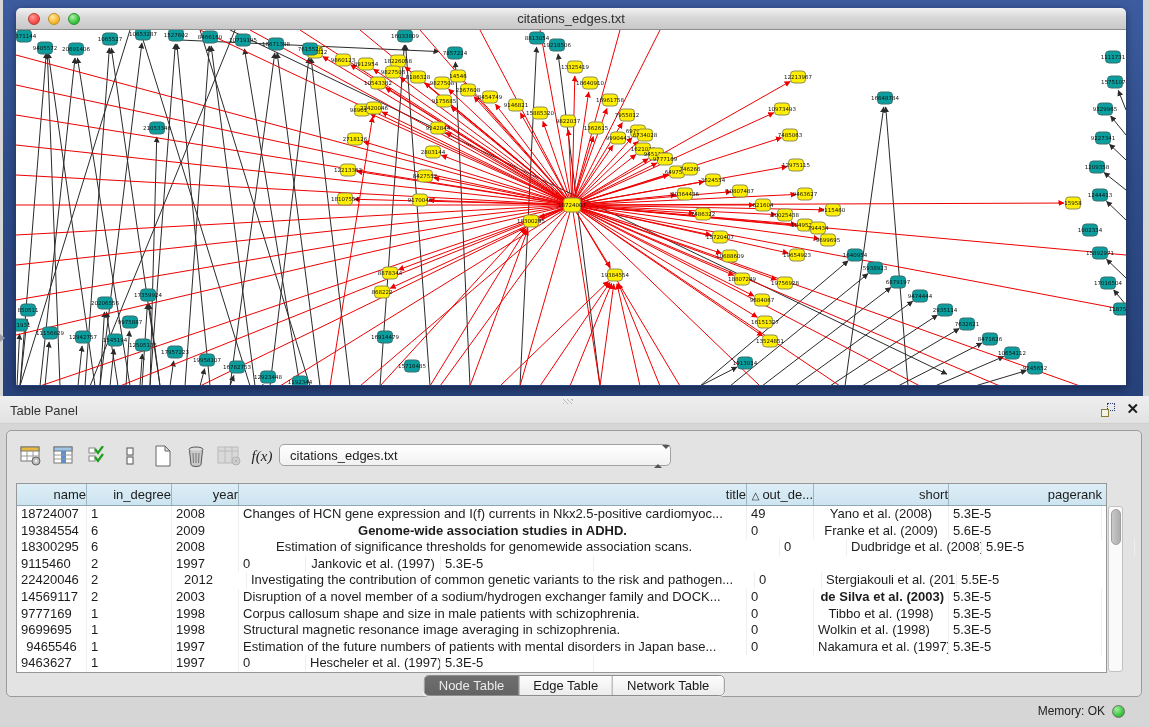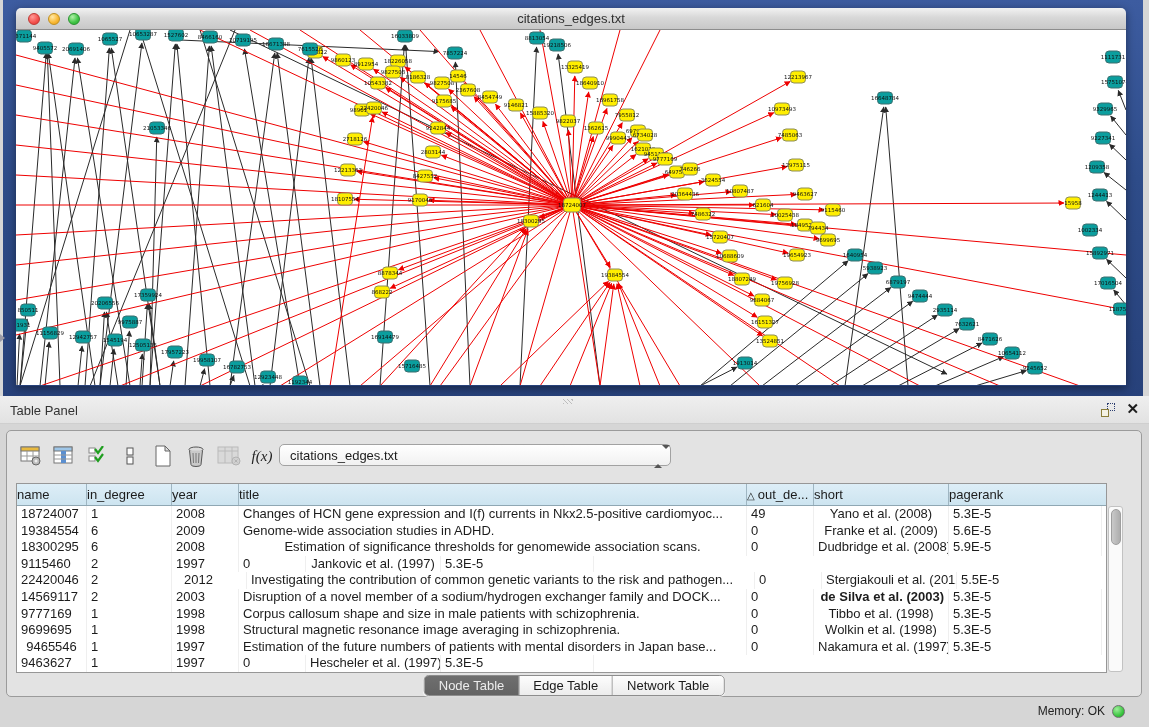--- a/index.html
+++ b/index.html
@@ -47,21 +47,21 @@
   .dropdown { position:absolute; left:272px; top:13px; width:392px; height:22px;
     background:linear-gradient(180deg,#ffffff,#f1f1f1); border:1px solid #a2a2a2; border-radius:5px;
     font-size:13px; color:#1c1c1c; padding:3px 24px 0 10px; }
   .dd-arrows { position:absolute; right:8px; top:4px; width:8px; }
   .dd-arrows .up { width:0;height:0;margin:0 auto 2px;border-left:4px solid transparent;border-right:4px solid transparent;border-bottom:4px solid #555; }
   .dd-arrows .dn { width:0;height:0;margin:0 auto;border-left:4px solid transparent;border-right:4px solid transparent;border-top:4px solid #555; }
 
   .table-wrap { position:absolute; left:9px; top:52px; width:1091px; border:1px solid #979797; background:#fff; }
   .thead { display:flex; height:22px; background:linear-gradient(180deg,#ddeef7,#cde4f0);
     border-bottom:1px solid #8fa7b3; }
-  .th { font-size:13px; color:#1c1c1c; text-align:left; line-height:21px;
+  .th { font-size:13px; color:#1c1c1c; text-align:right; line-height:21px;
     border-right:1px solid #9fb6c2; overflow:hidden; white-space:nowrap; flex:none; }
   .th:last-child { border-right:none; }
   .tr { display:flex; height:16.6px; }
   .td { font-size:13px; color:#1c1c1c; line-height:16.5px; padding:0 4px; overflow:hidden;
     white-space:nowrap; flex:none; border-right:1px solid #efefef; }
   .sort-glyph { font-size:10px; margin-right:3px; }
 
   .vscroll { position:absolute; left:1101px; top:75px; width:15px; height:166px;
     background:#fafafa; border:1px solid #c2c2c2; border-radius:3px; }
   .vthumb { position:absolute; left:1.5px; top:2px; width:10px; height:36px;
@@ -611,30 +611,30 @@
           <div class="td" style="width: 67px; text-align: left;">2008</div>
           <div class="td" style="width: 508px; text-align: left;">Changes of HCN gene expression and I(f) currents in Nkx2.5-positive cardiomyoc...</div>
           <div class="td" style="width: 67px; text-align: left;">49</div>
           <div class="td" style="width: 135px; text-align: center;">Yano et al. (2008)</div>
           <div class="td" style="width: 153px; text-align: left;">5.3E-5</div>
         </div>
         <div class="tr">
           <div class="td" style="width: 70px; text-align: left;">19384554</div>
           <div class="td" style="width: 85px; text-align: left;">6</div>
           <div class="td" style="width: 67px; text-align: left;">2009</div>
-          <div class="td" style="width: 508px; text-align: left;">Genome-wide association studies in ADHD.</div>
+          <div class="td" style="width: 508px; text-align: center; font-weight: bold;">Genome-wide association studies in ADHD.</div>
           <div class="td" style="width: 67px; text-align: left;">0</div>
           <div class="td" style="width: 135px; text-align: center;">Franke et al. (2009)</div>
           <div class="td" style="width: 153px; text-align: left;">5.6E-5</div>
         </div>
         <div class="tr">
           <div class="td" style="width: 70px; text-align: left;">18300295</div>
           <div class="td" style="width: 85px; text-align: left;">6</div>
           <div class="td" style="width: 67px; text-align: left;">2008</div>
-          <div class="td" style="width: 508px; text-align: center;">Estimation of significance thresholds for genomewide association scans.</div>
+          <div class="td" style="width: 508px; text-align: left; margin-left: 33px;">Estimation of significance thresholds for genomewide association scans.</div>
           <div class="td" style="width: 67px; text-align: left;">0</div>
           <div class="td" style="width: 135px; text-align: left;">Dudbridge et al. (2008)</div>
           <div class="td" style="width: 153px; text-align: left;">5.9E-5</div>
         </div>
         <div class="tr">
           <div class="td" style="width: 70px; text-align: left;">9115460</div>
           <div class="td" style="width: 85px; text-align: left;">2</div>
           <div class="td" style="width: 67px; text-align: left;">1997</div>
           <div class="td" style="width: 67px; text-align: left;">0</div>
           <div class="td" style="width: 135px; text-align: center;">Jankovic et al. (1997)</div>
@@ -666,21 +666,21 @@
           <div class="td" style="width: 67px; text-align: left;">0</div>
           <div class="td" style="width: 135px; text-align: center;">Tibbo et al. (1998)</div>
           <div class="td" style="width: 153px; text-align: left;">5.3E-5</div>
         </div>
         <div class="tr">
           <div class="td" style="width: 70px; text-align: left;">9699695</div>
           <div class="td" style="width: 85px; text-align: left;">1</div>
           <div class="td" style="width: 67px; text-align: left;">1998</div>
           <div class="td" style="width: 508px; text-align: left;">Structural magnetic resonance image averaging in schizophrenia.</div>
           <div class="td" style="width: 67px; text-align: left;">0</div>
-          <div class="td" style="width: 135px; text-align: center;">Wolkin et al. (1998)</div>
+          <div class="td" style="width: 135px; ">Wolkin et al. (1998)</div>
           <div class="td" style="width: 153px; text-align: left;">5.3E-5</div>
         </div>
         <div class="tr">
           <div class="td" style="width: 70px; text-align: center;">9465546</div>
           <div class="td" style="width: 85px; text-align: left;">1</div>
           <div class="td" style="width: 67px; text-align: left;">1997</div>
           <div class="td" style="width: 508px; text-align: left;">Estimation of the future numbers of patients with mental disorders in Japan base...</div>
           <div class="td" style="width: 67px; text-align: left;">0</div>
           <div class="td" style="width: 135px; text-align: center;">Nakamura et al. (1997)</div>
           <div class="td" style="width: 153px; text-align: left;">5.3E-5</div>

